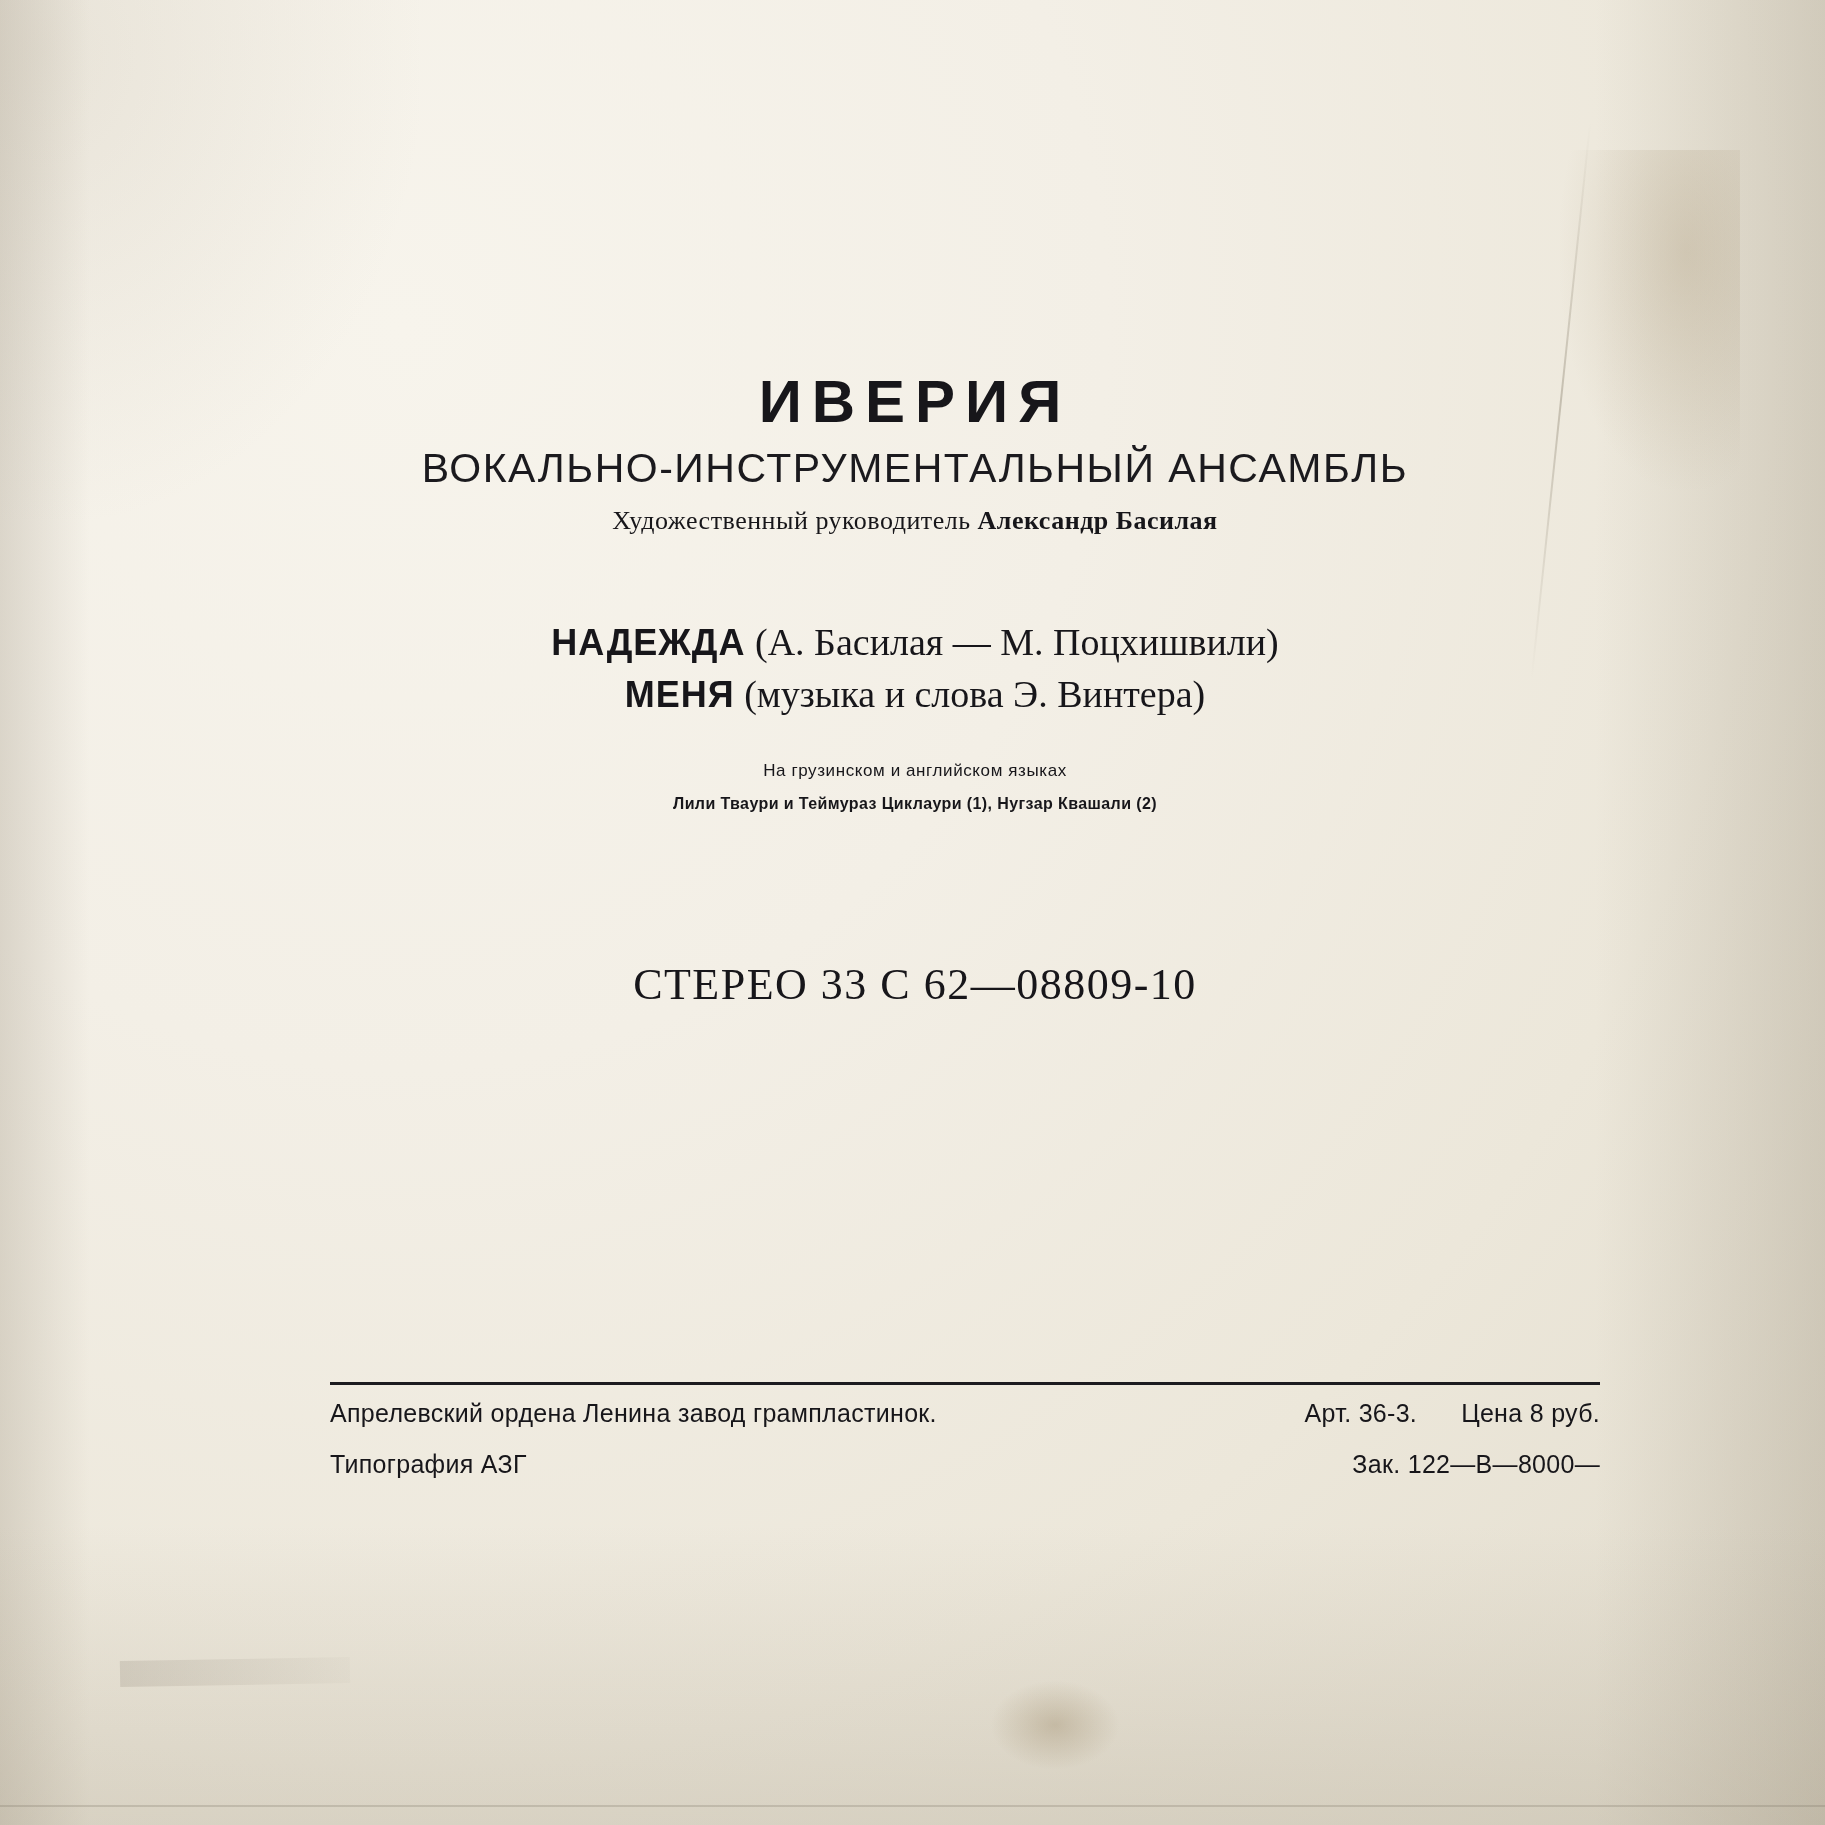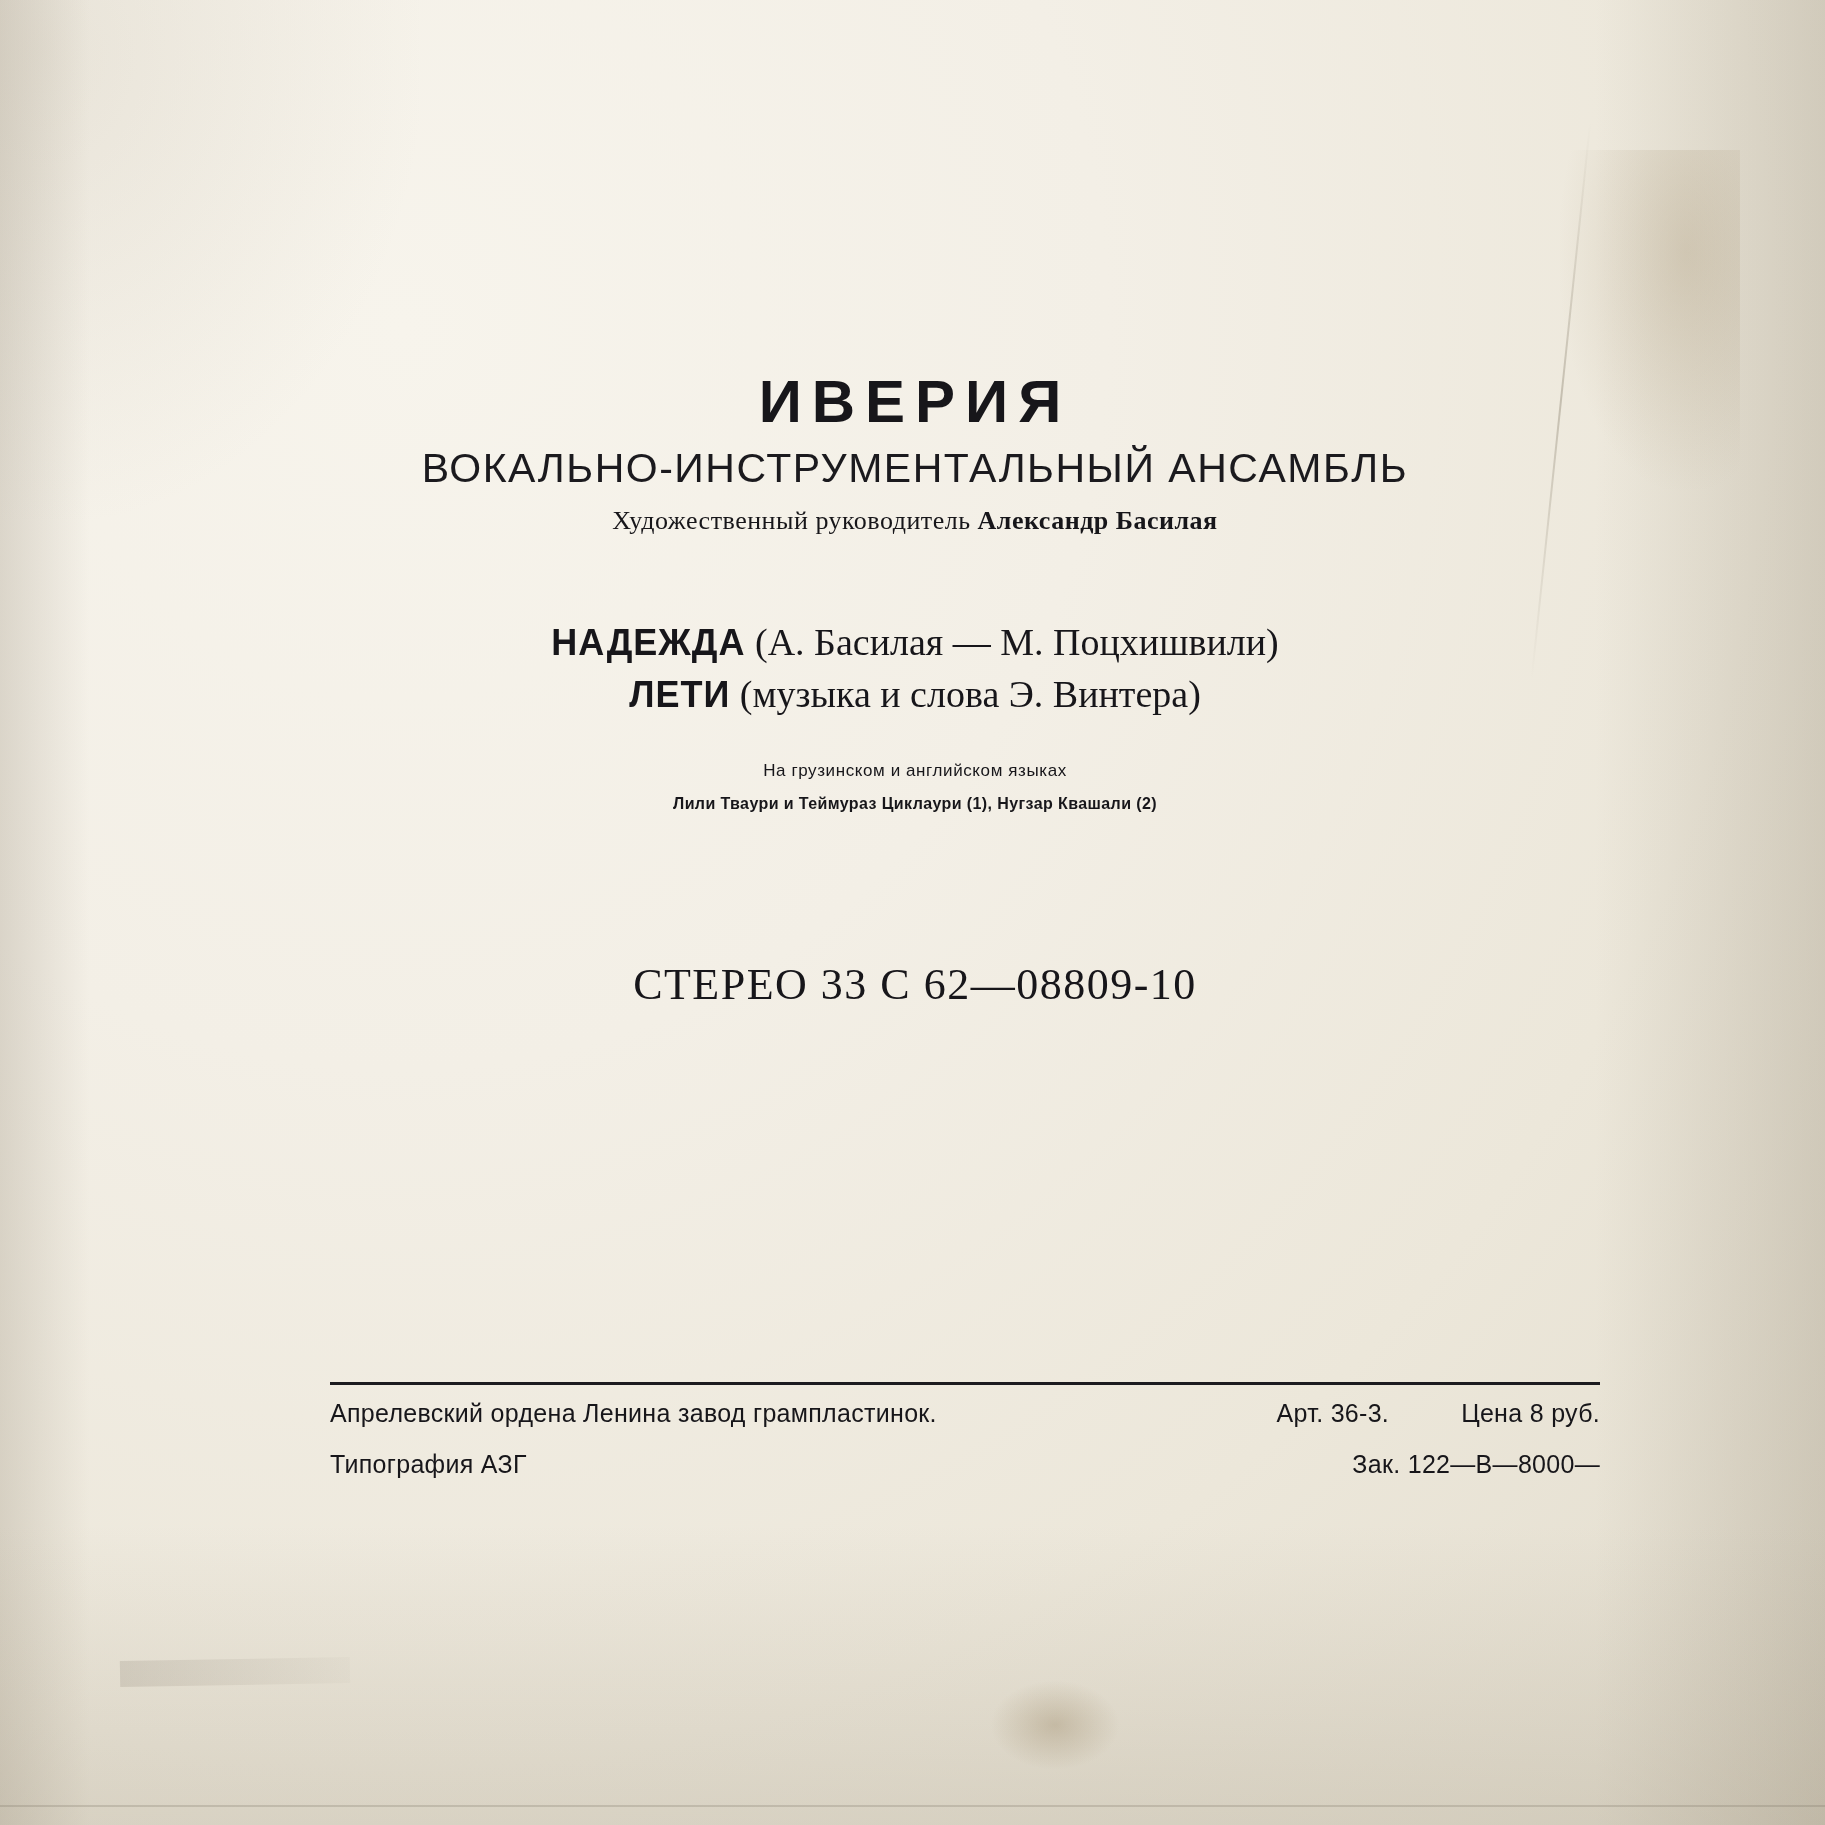--- a/index.html
+++ b/index.html
@@ -154,21 +154,21 @@
     justify-content: space-between;
     align-items: baseline;
     font-family: "Liberation Sans", sans-serif;
     font-size: 25px;
     letter-spacing: 0.3px;
     margin-bottom: 22px;
   }
   .footer-left { text-align: left; }
   .footer-right {
     display: flex;
-    gap: 72px;
+    gap: 44px;
     text-align: right;
   }
 
   
   .mark {
     position: absolute;
     pointer-events: none;
   }
   .mark.bottom-left-smudge {
     left: 120px; bottom: 140px; width: 230px; height: 26px;
@@ -202,21 +202,21 @@
     <div class="director-line">
       <span>Художественный руководитель </span><span class="bold">Александр Басилая</span>
     </div>
 
     <div class="side-block">
       <p class="track">
         <span class="tname">НАДЕЖДА</span>
         <span class="tcredit">(А. Басилая — М. Поцхишвили)</span>
       </p>
       <p class="track">
-        <span class="tname">ЛЕТИ</span>
+        <span class="tname">МЕНЯ</span>
         <span class="tcredit">(музыка и слова Э. Винтера)</span>
       </p>
       <p class="note-languages">На грузинском и английском языках</p>
       <p class="note-performers">Лили Тваури и Теймураз Циклаури (1), Нугзар Квашали (2)</p>
     </div>
 
     <div class="gap-between-sides"></div>
 
 
     <p class="catalog">СТЕРЕО 33 С 62—08809-10</p>

